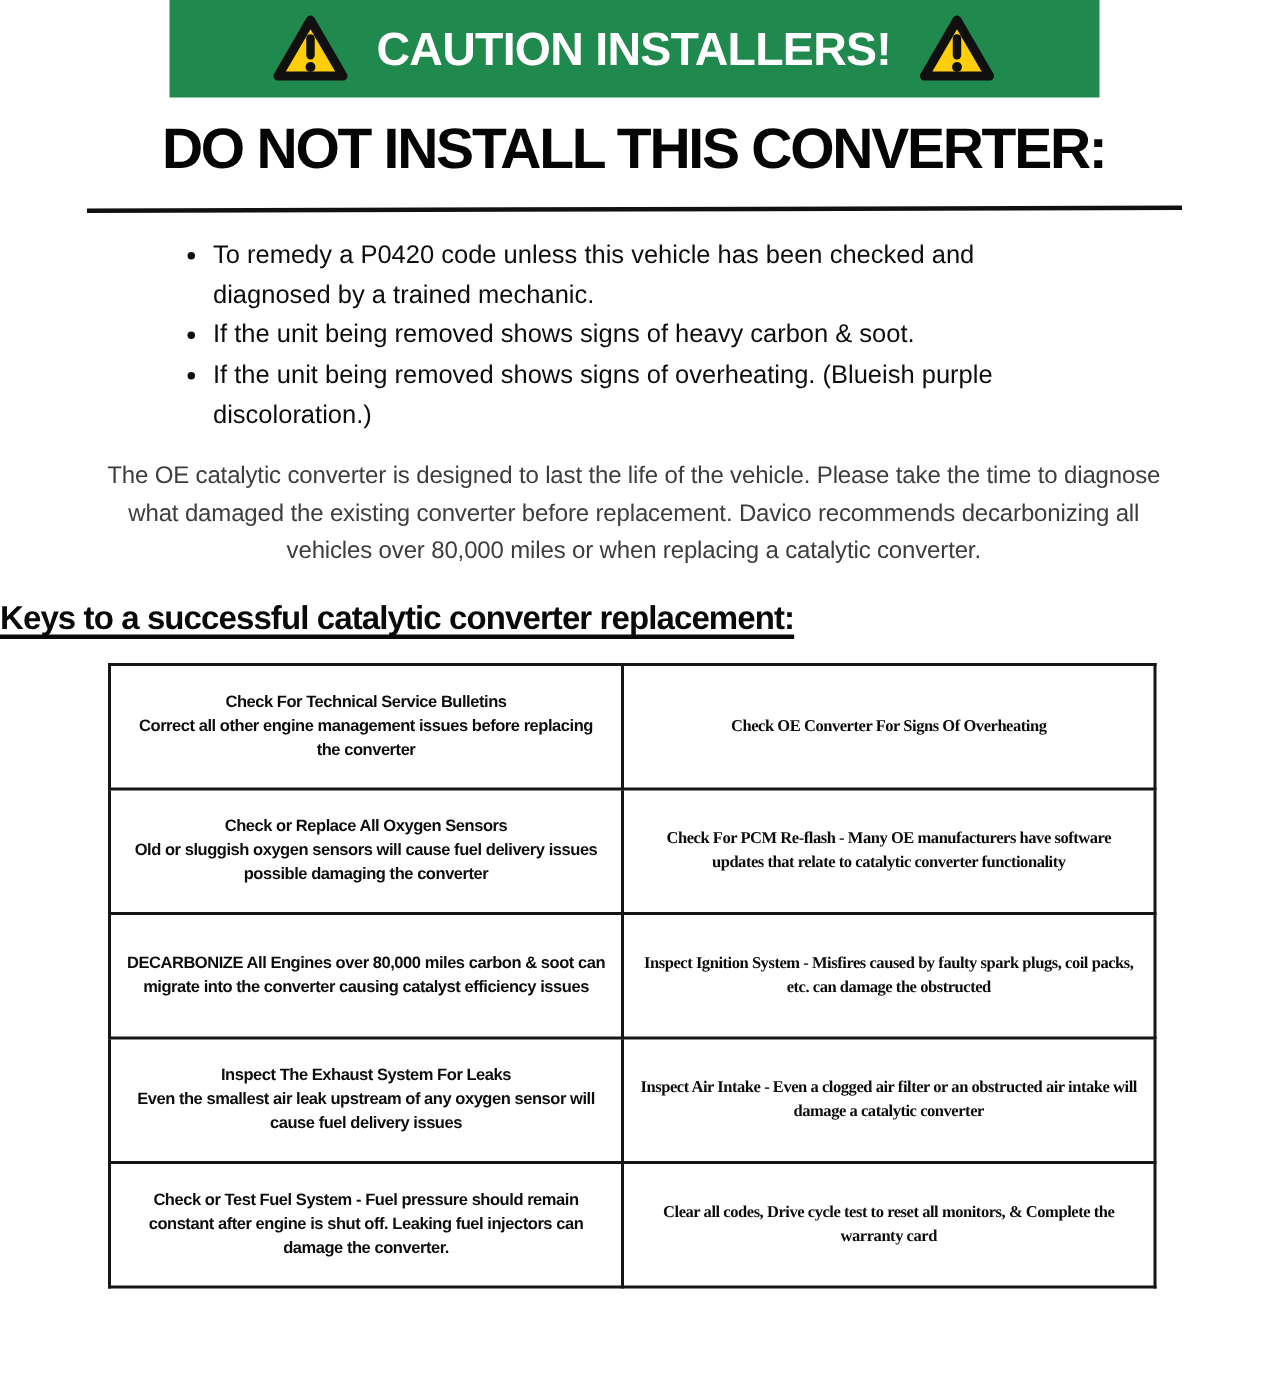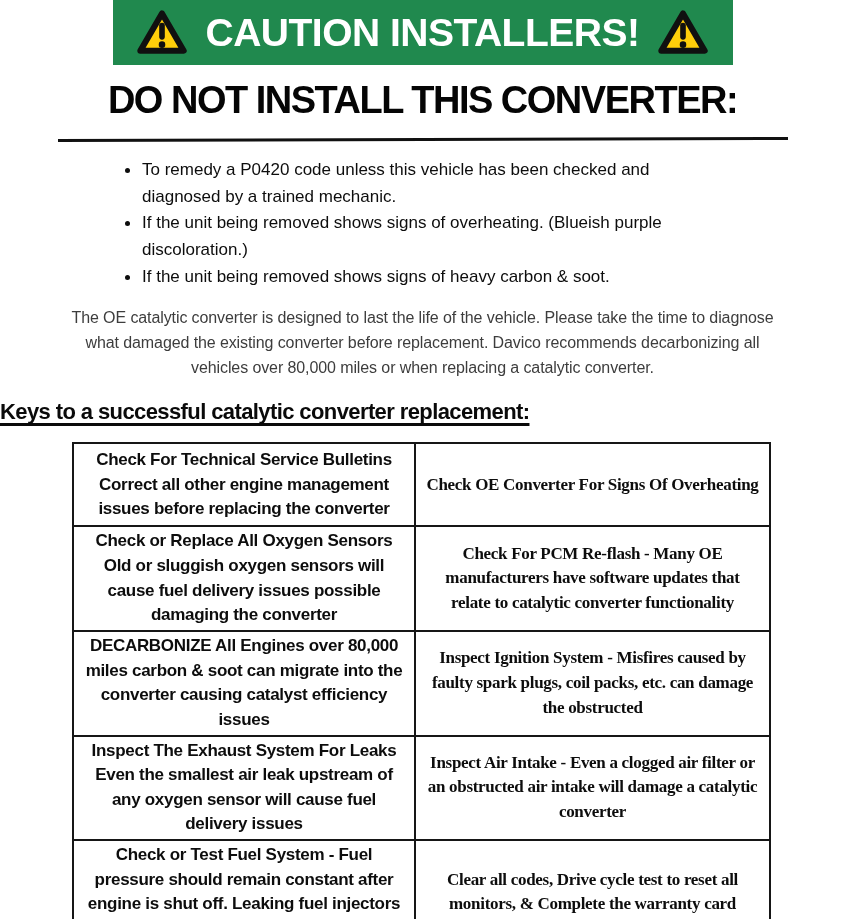--- a/index.html
+++ b/index.html
@@ -15,21 +15,21 @@
   .banner {
     width:620px; height:65px;
     margin:0 auto;
     background:#20894e;
     display:flex; align-items:center; justify-content:center;
     gap:18px;
   }
   .banner-text {
     color:#ffffff;
     font-weight:bold;
-    font-size:39px;
+    font-size:31px;
     letter-spacing:-0.5px;
     white-space:nowrap;
   }
   .warn svg { display:block; width:52px; height:47px; }
 
   
   h1 {
     margin:14px 0 12px 0;
     text-align:center;
     font-size:38px;
@@ -100,21 +100,21 @@
     border-collapse:collapse;
     margin:17px 0 0 72px;
     table-layout:fixed;
   }
   table.keys td {
     border:2px solid #161616;
     height:77px;
     text-align:center;
     vertical-align:middle;
     font-weight:bold;
-    font-size:17px;
+    font-size:11px;
     letter-spacing:-0.3px;
     line-height:1.45;
     padding:2px 10px;
     white-space:pre-line;
     color:#0d0d0d;
   }
   td.col-left  { width:320px; }
   td.col-right { width:333px;font-family:Liberation Serif, serif; }
   td.large {
     font-size:14px;
@@ -142,23 +142,23 @@
   </span>
 </div>
 
 <h1>DO NOT INSTALL THIS CONVERTER:</h1>
 
 <div class="rule"></div>
 
 <ul class="bullets">
   <li>To remedy a P0420 code unless this vehicle has been checked and
 diagnosed by a trained mechanic.</li>
+  <li>If the unit being removed shows signs of heavy carbon &amp; soot.</li>
   <li>If the unit being removed shows signs of overheating. (Blueish purple
 discoloration.)</li>
-  <li>If the unit being removed shows signs of heavy carbon &amp; soot.</li>
 </ul>
 
 <p class="advisory">The OE catalytic converter is designed to last the life of the vehicle. Please take the time to diagnose
 what damaged the existing converter before replacement. Davico recommends decarbonizing all
 vehicles over 80,000 miles or when replacing a catalytic converter.</p>
 
 <h2>Keys to a successful catalytic converter replacement:</h2>
 
 <table class="keys">
   <tbody>

